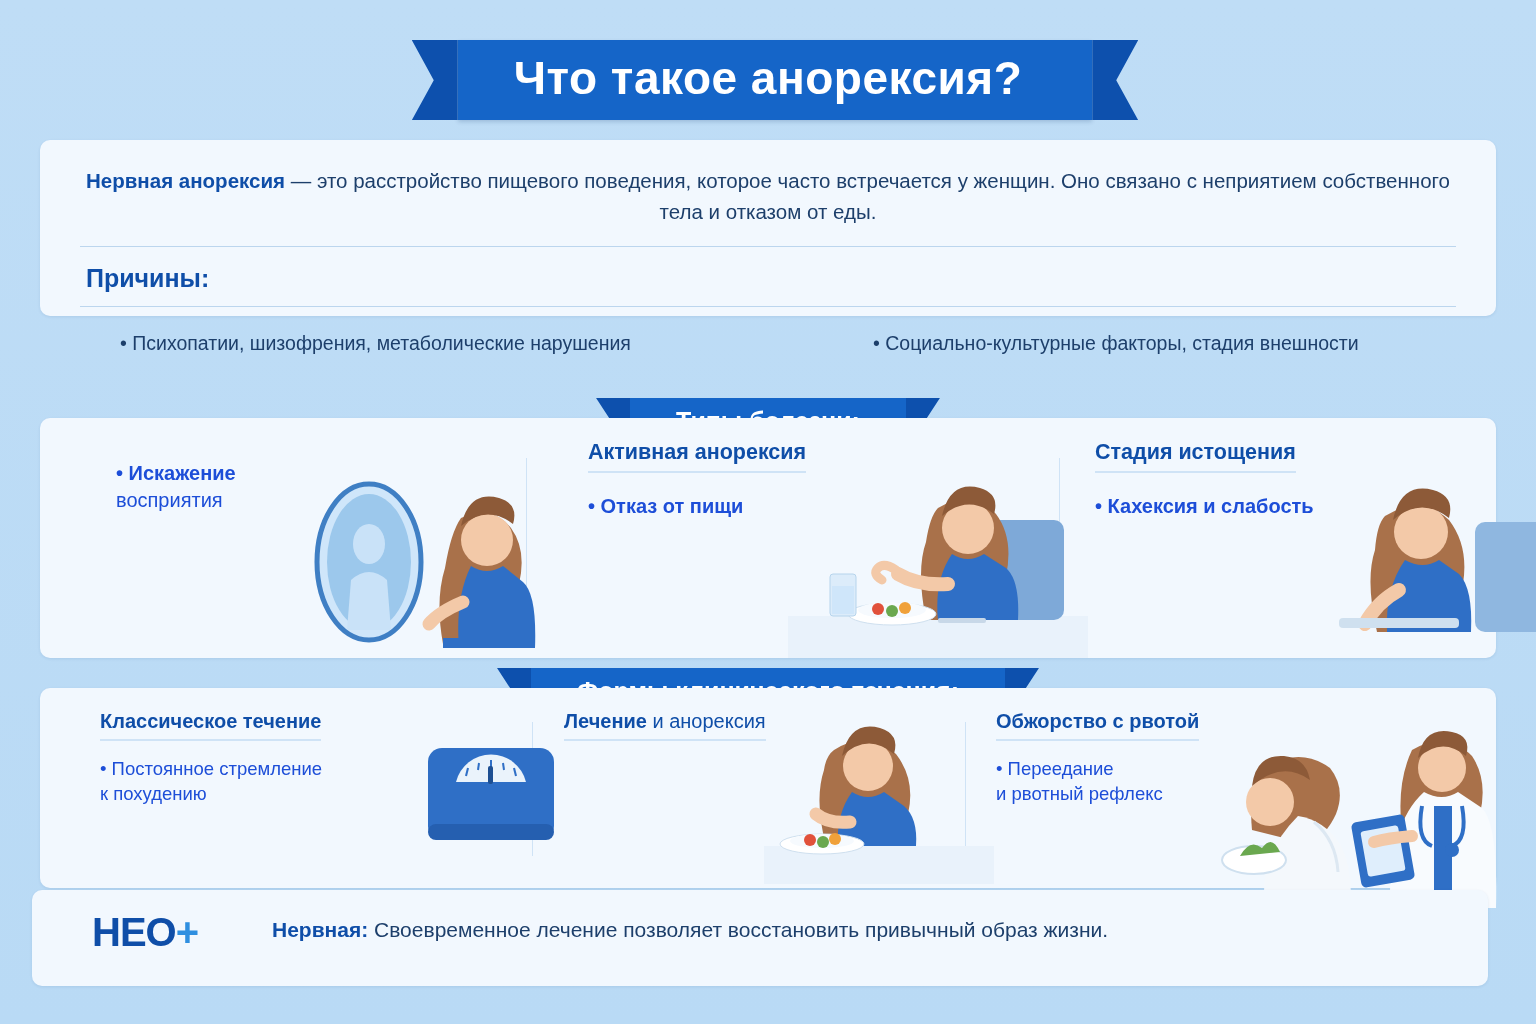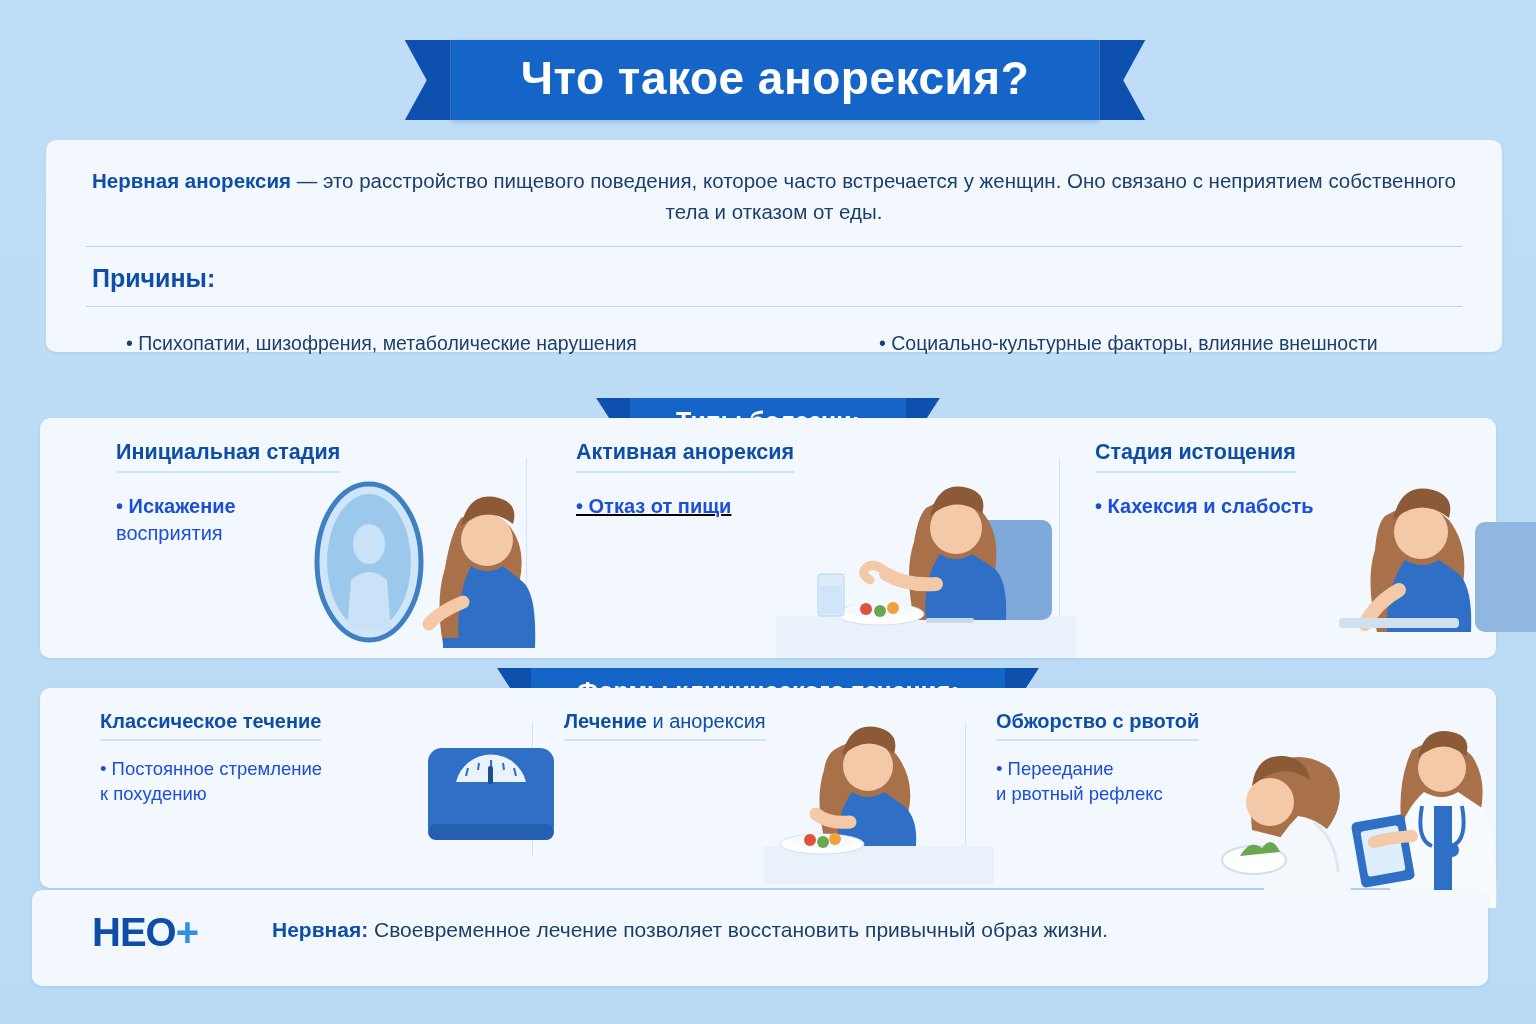--- a/index.html
+++ b/index.html
@@ -20,21 +20,21 @@
     position: absolute; top: 40px; left: 0; width: 100%;
     display: flex; justify-content: center;
   }
   .ribbon {
     position: relative;
     background: #1565c8;
     color: #ffffff;
     font-size: 46px;
     font-weight: bold;
     letter-spacing: .5px;
-    padding: 14px 70px 18px 70px;
+    padding: 14px 70px 18px 56px;
     text-align: center;
     line-height: 1.05;
     box-shadow: 0 2px 4px rgba(10,50,100,.18);
     margin-left: 14px;
   }
   .ribbon::before, .ribbon::after {
     content: ""; position: absolute; top: 0; width: 46px; height: 100%;
     background: #0d50ad;
   }
   .ribbon::before { left: -46px; clip-path: polygon(0 0, 100% 0, 100% 100%, 0 100%, 22px 50%); }
@@ -58,21 +58,21 @@
   .ribbon-sm::before { left: -34px; clip-path: polygon(0 0, 100% 0, 100% 100%, 0 100%, 16px 50%); }
   .ribbon-sm::after  { right: -34px; clip-path: polygon(0 0, 100% 0, calc(100% - 16px) 50%, 100% 100%, 0 100%); }
 
   
   .card {
     position: absolute;
     background: #f2f8fe;
     border-radius: 10px;
     box-shadow: 0 1px 3px rgba(20,70,130,.10);
   }
-  #intro-card  { left: 46px; top: 140px; width: 1456px; height: 212px; }
+  #intro-card  { left: 40px; top: 140px; width: 1456px; height: 176px; }
   #types-card  { left: 40px; top: 418px; width: 1456px; height: 240px; }
   #forms-card  { left: 40px; top: 688px; width: 1456px; height: 200px; }
   #treat-card  { left: 32px; top: 890px; width: 1456px; height: 96px; }
 
   .intro-text {
     position: absolute; left: 40px; top: 26px; width: 1376px;
     font-size: 20.5px; color: #1d3f6b; line-height: 1.5; text-align: center;
   }
   .intro-text b { color: #0f4ea8; }
   .rule {
@@ -139,54 +139,53 @@
   </div>
 
   <div class="card" id="intro-card">
     <div class="intro-text">
       <b>Нервная анорексия</b><span> — это расстройство пищевого поведения, которое часто встречается у женщин. Оно связано с неприятием собственного тела и отказом от еды.</span>
     </div>
     <div class="rule" id="rule1"></div>
     <div class="section-label">Причины:</div>
     <div class="rule" id="rule2"></div>
     <div class="cause" id="cause-0">• Психопатии, шизофрения, метаболические нарушения</div>
-    <div class="cause" id="cause-1">• Социально-культурные факторы, влияние  внешности</div>
+    <div class="cause" id="cause-1">• Социально-культурные факторы, стадия  внешности</div>
   </div>
 
   <div class="ribbon-pos" style="top:398px;">
     <div class="ribbon-sm">Типы болезни:</div>
   </div>
 
   <div class="card" id="types-card">
 
     <div class="divider-v" style="left:486px; top:40px; height:170px;"></div>
     <div class="divider-v" style="left:1019px; top:40px; height:170px;"></div>
 
     <div class="col" style="left:76px; width:400px;">
-      <div class="col-head">Инициальная стадия</div>
       <div class="bullet">
         <span class="b1">• Искажение</span><br>
         <span>восприятия</span>
       </div>
       
       <svg class="illus" style="left:175px; top:22px;" width="290" height="190" viewBox="0 0 290 190">
         <ellipse cx="78" cy="100" rx="52" ry="78" fill="#cfe6fa" stroke="#3f7fc4" stroke-width="5"></ellipse>
         <ellipse cx="78" cy="100" rx="42" ry="68" fill="#9cc8ec"></ellipse>
         <ellipse cx="78" cy="82" rx="16" ry="20" fill="#c9e2f8"></ellipse>
         <path d="M60 118 q18 -16 36 0 l4 50 h-44z" fill="#c9e2f8"></path>
         <path d="M170 56 q30 -14 50 10 q16 22 8 56 q-6 30 -16 60 l-60 0 q-8 -44 2 -76 q6 -36 16 -50z" fill="#a9714a"></path>
         <circle cx="196" cy="78" r="26" fill="#f3c9a8"></circle>
         <path d="M170 64 q26 -22 52 -2 q6 -20 -14 -26 q-30 -8 -38 28z" fill="#8d5a38"></path>
         <path d="M180 104 q16 10 32 0 l20 16 q14 12 12 66 l-76 0 q-4 -50 12 -82z" fill="#2f6fc6"></path>
         <rect x="152" y="176" width="92" height="10" fill="#2f6fc6"></rect>
         <path d="M172 140 q-24 10 -34 22" stroke="#f3c9a8" stroke-width="13" fill="none" stroke-linecap="round"></path>
       </svg>
     </div>
 
-    <div class="col" style="left:536px; width:470px;text-decoration:underline;">
+    <div class="col" style="left:548px; width:470px;">
       <div class="col-head">Активная анорексия</div>
       <div class="bullet">
         <span class="b1">• Отказ от пищи</span>
       </div>
       <svg class="illus" style="left:200px; top:18px;" width="300" height="200" viewBox="0 0 300 200">
         <rect x="0" y="158" width="300" height="42" fill="#e9f2fb"></rect>
         <rect x="190" y="62" width="86" height="100" rx="10" fill="#7ea9d8"></rect>
         <path d="M150 50 q34 -20 58 6 q18 24 10 62 q-6 28 -14 44 l-66 0 q-10 -50 0 -78 q4 -26 12 -34z" fill="#a9714a"></path>
         <circle cx="180" cy="70" r="26" fill="#f3c9a8"></circle>
         <path d="M154 58 q26 -22 52 -2 q6 -20 -14 -26 q-30 -8 -38 28z" fill="#8d5a38"></path>

